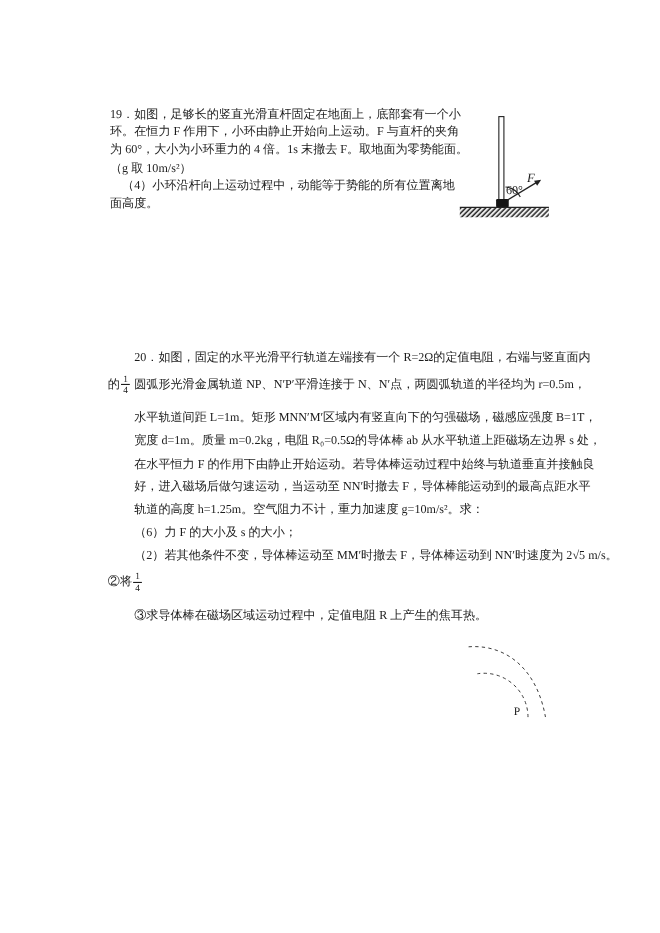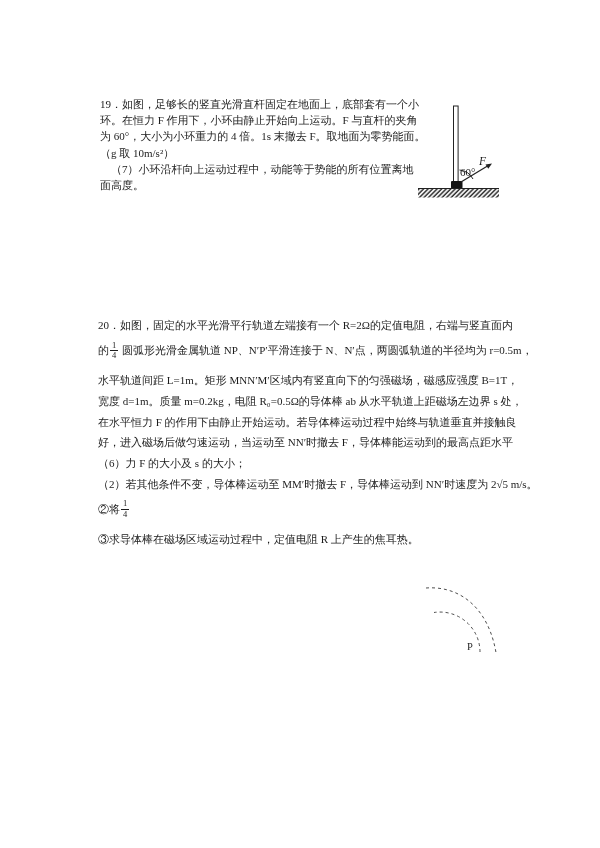--- a/index.html
+++ b/index.html
@@ -5,21 +5,21 @@
   html,body{margin:0;padding:0;background:#ffffff;}
   .page{
     position:relative;width:600px;height:652px;background:#ffffff;overflow:hidden;
     font-family:"Liberation Serif","DejaVu Serif",serif;color:#1c1c1c;
   }
   
   .p19{position:absolute;left:100px;top:96px;width:335px;font-size:11px;}
   .p19 .line{height:16.2px;line-height:16.2px;white-space:nowrap;}
   
   .p20{position:absolute;left:98px;top:315px;width:470px;font-size:11px;}
-  .p20 .line{height:20.7px;line-height:20.7px;white-space:nowrap;}
+  .p20 .line{height:20.7px;line-height:20.7px;white-space:nowrap;margin-left:24px;}
   .line.has-frac{margin:4px 0 10px 0;}
   
   .frac{display:inline-block;text-align:center;vertical-align:-0.55em;
         font-size:8.5px;line-height:1.15;margin:0 1px;}
   .frac .fnum{display:block;padding:0 2px;}
   .frac .fden{display:block;padding:0 2px;border-top:1px solid #1c1c1c;}
   
   .fig19{position:absolute;left:415px;top:92px;width:125px;height:115px;margin:0;}
   .fig20{position:absolute;left:240px;top:585px;width:300px;height:180px;margin:0;}
   svg{display:block;}
@@ -33,21 +33,21 @@
 <body>
 
 <div class="page">
 
   <section>
     <div class="p19" id="p19-lines">
         <div class="line">19．如图，足够长的竖直光滑直杆固定在地面上，底部套有一个小</div>
         <div class="line">环。在恒力 F 作用下，小环由静止开始向上运动。F 与直杆的夹角</div>
         <div class="line">为 60°，大小为小环重力的 4 倍。1s 末撤去 F。取地面为零势能面。</div>
         <div class="line">（g 取 10m/s²）</div>
-        <div class="line">　（7）小环沿杆向上运动过程中，动能等于势能的所有位置离地</div>
+        <div class="line">　（4）小环沿杆向上运动过程中，动能等于势能的所有位置离地</div>
         <div class="line">面高度。</div>
       </div>
 
     <figure class="fig19">
       <svg width="125" height="115" viewBox="0 0 125 115">
         <defs>
           <pattern id="hatch" patternUnits="userSpaceOnUse" width="3.2" height="10" patternTransform="rotate(45)">
             <line x1="1" y1="0" x2="1" y2="10" stroke="#2a2a2a" stroke-width="1.5"></line>
           </pattern>
         </defs>
@@ -70,20 +70,21 @@
   </section>
 
   <section>
     <div class="p20" id="p20-lines">
         <div class="line">20．如图，固定的水平光滑平行轨道左端接有一个 R=2Ω的定值电阻，右端与竖直面内</div>
         <div class="line has-frac"><span>的</span><span class="frac"><span class="fnum">1</span><span class="fden">4</span></span><span> 圆弧形光滑金属轨道 NP、N′P′平滑连接于 N、N′点，两圆弧轨道的半径均为 r=0.5m，</span></div>
         <div class="line">水平轨道间距 L=1m。矩形 MNN′M′区域内有竖直向下的匀强磁场，磁感应强度 B=1T，</div>
         <div class="line">宽度 d=1m。质量 m=0.2kg，电阻 R₀=0.5Ω的导体棒 ab 从水平轨道上距磁场左边界 s 处，</div>
         <div class="line">在水平恒力 F 的作用下由静止开始运动。若导体棒运动过程中始终与轨道垂直并接触良</div>
         <div class="line">好，进入磁场后做匀速运动，当运动至 NN′时撤去 F，导体棒能运动到的最高点距水平</div>
+        <div class="line">轨道的高度 h=1.25m。空气阻力不计，重力加速度 g=10m/s²。求：</div>
         <div class="line">（6）力 F 的大小及 s 的大小；</div>
         <div class="line">（2）若其他条件不变，导体棒运动至 MM′时撤去 F，导体棒运动到 NN′时速度为 2√5 m/s。</div>
         <div class="line has-frac"><span>②将</span><span class="frac"><span class="fnum">1</span><span class="fden">4</span></span></div>
         <div class="line">③求导体棒在磁场区域运动过程中，定值电阻 R 上产生的焦耳热。</div>
       </div>
 
     <figure class="fig20">
       <svg width="300" height="180" viewBox="0 0 300 180">
 
         <line x1="32" y1="107" x2="200" y2="107" stroke="#1c1c1c" stroke-width="1.4"></line>

